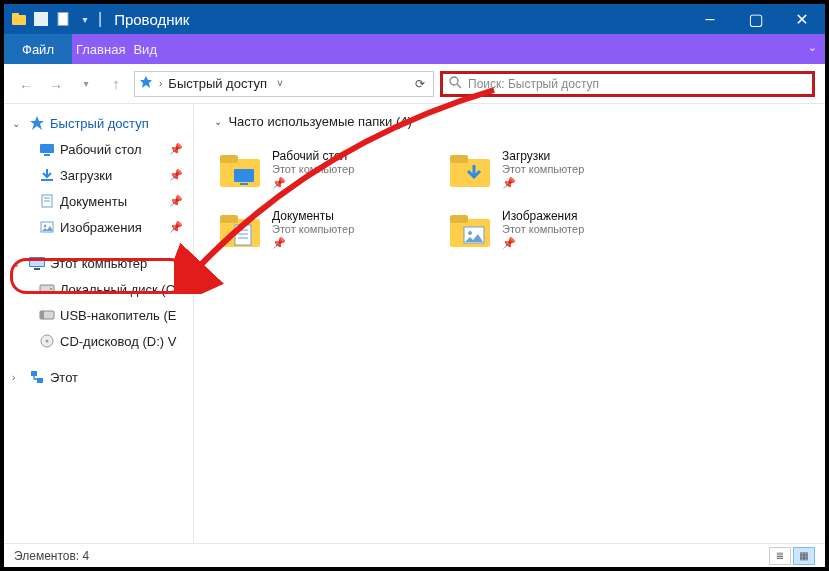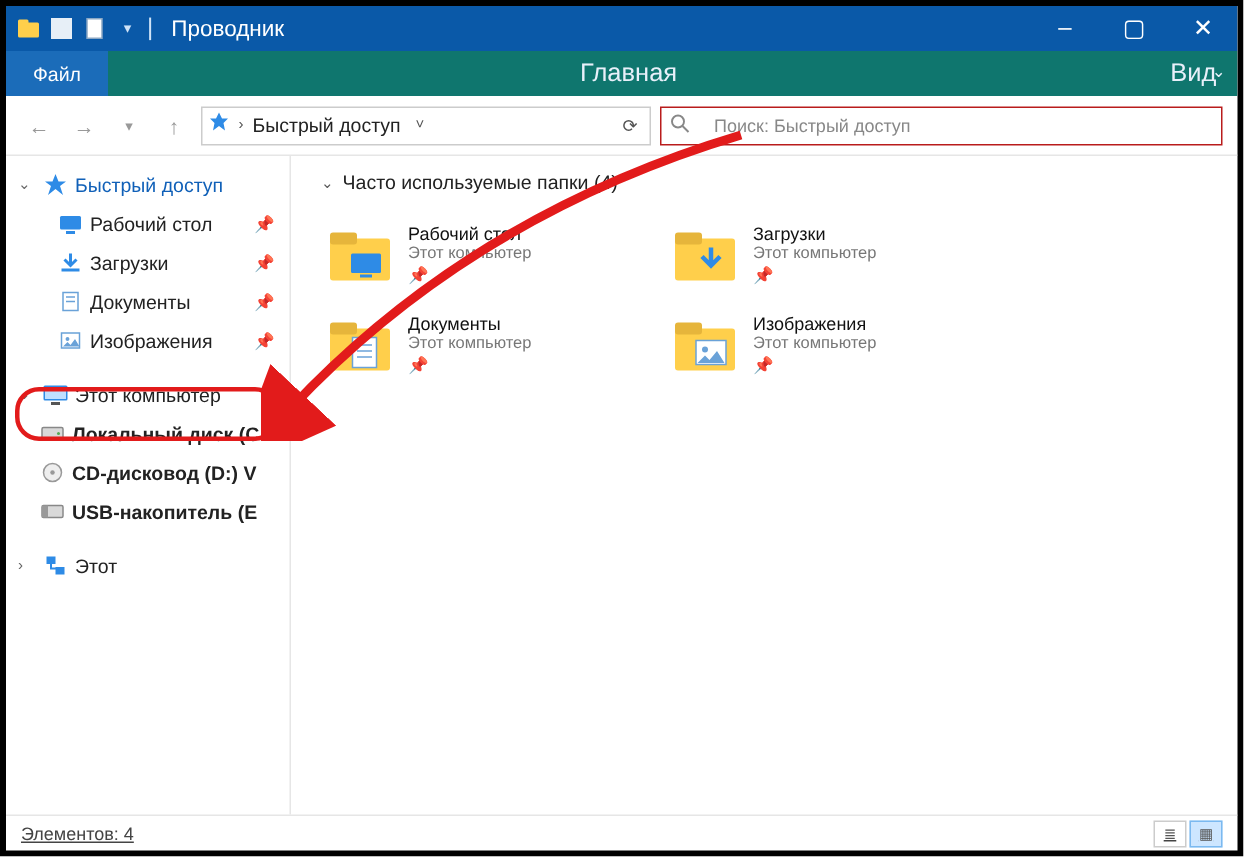--- a/index.html
+++ b/index.html
@@ -6,54 +6,54 @@
   body { margin: 0; background: #fff; }
   .frame { width: 829px; height: 571px; border: 4px solid #000; position: relative; background: #fff; overflow: hidden; }
 
   .titlebar { height: 30px; background: #0a59a8; color: #fff; display: flex; align-items: center; }
   .titlebar .left { display: flex; align-items: center; gap: 4px; padding-left: 6px; }
   .titlebar .ticon { width: 18px; height: 18px; display: flex; align-items: center; justify-content: center; }
   .titlebar .title { font-size: 15px; margin-left: 8px; }
   .titlebar .spacer { flex: 1; }
   .wbtn { width: 46px; height: 30px; display: flex; align-items: center; justify-content: center; color: #fff; }
 
-  .ribbonrow { height: 30px; background: #0f766e; color: #fff; display: flex; align-items: stretch; position: relative; justify-content: space-between; }
+  .ribbonrow { height: 30px; background: #8b5cf6; color: #fff; display: flex; align-items: stretch; position: relative; }
   .filetab { background: #1b6cb9; padding: 0 18px; display: flex; align-items: center; font-size: 13px; }
-  .rtab { padding: 0 14px; display: flex; align-items: center; font-size: 17px; color: #e8f0fa; }
+  .rtab { padding: 0 4px; display: flex; align-items: center; font-size: 13px; color: #e8f0fa; }
   .ribbonrow .exp { position: absolute; right: 8px; top: 7px; color: #e8f0fa; font-size: 11px; }
 
   .addrrow { height: 40px; display: flex; align-items: center; padding: 0 10px; gap: 6px; border-bottom: 1px solid #e6e6e6; }
   .navbtn { width: 24px; height: 24px; display: flex; align-items: center; justify-content: center; color: #999; font-size: 14px; }
   .addrbox { flex: 0 0 300px; height: 26px; border: 1px solid #ccc; display: flex; align-items: center; padding: 0 4px; gap: 6px; }
   .addrbox .refresh { margin-left: auto; color: #555; font-size: 12px; padding: 0 4px; }
   .addrbox .dd { color: #555; font-size: 10px; padding: 0 4px; }
-  .searchbox { flex: 1; height: 26px; border: 1px solid #b91c1c; display: flex; align-items: center; padding: 0 6px; gap: 16px; color: #888; font-size: 12px; }
+  .searchbox { flex: 1; height: 26px; border: 3px solid #b91c1c; display: flex; align-items: center; padding: 0 6px; gap: 6px; color: #888; font-size: 12px; }
 
   .body { display: flex; height: calc(100% - 30px - 30px - 40px - 24px); }
   .sidebar { width: 190px; border-right: 1px solid #e6e6e6; padding-top: 6px; font-size: 13px; color: #222; overflow: hidden; }
   .s-item { display: flex; align-items: center; height: 26px; padding-left: 8px; gap: 4px; white-space: nowrap; }
   .s-item.child { padding-left: 34px; }
-  .s-item.gchild { padding-left: 22px; font-weight: bold; }
+  .s-item.gchild { padding-left: 34px; }
   .s-item .chev { width: 12px; font-size: 10px; color: #666; }
   .s-item .ic { width: 18px; height: 18px; display: flex; align-items: center; justify-content: center; }
   .pin { margin-left: auto; margin-right: 10px; color: #888; font-size: 11px; }
   .s-spacer { height: 10px; }
 
   .content { flex: 1; padding: 10px 20px; }
   .section-head { display: flex; align-items: center; gap: 6px; font-size: 13px; color: #222; margin-bottom: 10px; }
   .section-head .chev { font-size: 10px; color: #555; }
   .folders { display: flex; flex-wrap: wrap; gap: 0; }
   .fitem { width: 230px; height: 60px; display: flex; align-items: center; gap: 10px; padding: 4px 4px; }
   .fitem .ficon { width: 44px; height: 44px; position: relative; }
   .fitem .txt { display: flex; flex-direction: column; font-size: 12px; }
   .fitem .txt .n { color: #111; }
   .fitem .txt .s { color: #777; font-size: 11px; }
   .fitem .smallpin { color: #777; font-size: 11px; margin-top: 2px; }
 
-  .statusbar { height: 24px; border-top: 1px solid #e6e6e6; display: flex; align-items: center; padding: 0 10px; font-size: 12px; color: #444; text-decoration: underline; }
+  .statusbar { height: 24px; border-top: 1px solid #e6e6e6; display: flex; align-items: center; padding: 0 10px; font-size: 12px; color: #444; }
   .statusbar .viewbtns { margin-left: auto; display: flex; gap: 2px; }
   .vbtn { width: 22px; height: 18px; border: 1px solid #ccc; display: flex; align-items: center; justify-content: center; font-size: 10px; color: #555; }
   .vbtn.active { background: #cde6ff; border-color: #7bb9f0; }
 
   
   .highlight { position: absolute; border: 3px solid #e21b1b; border-radius: 16px; pointer-events: none; }
   .arrowwrap { position: absolute; pointer-events: none; }
 
   
   .svg { display: block; }
@@ -204,35 +204,35 @@
         <span class="ic">
             <svg width="16" height="12">
               <rect x="1" y="2" width="14" height="8" rx="1" fill="#d9d9d9" stroke="#888"></rect>
               <circle cx="12" cy="6" r="1" fill="#5a5"></circle>
             </svg>
           </span>
         <span>Локальный диск (C</span>
       </div>
       <div class="s-item gchild">
         <span class="ic">
-            <svg width="16" height="16">
-              <circle cx="8" cy="8" r="6" fill="#eee" stroke="#999"></circle>
-              <circle cx="8" cy="8" r="1.5" fill="#999"></circle>
-            </svg>
-          </span>
-        <span>CD-дисковод (D:) V</span>
-      </div>
-      <div class="s-item gchild">
-        <span class="ic">
             <svg width="16" height="12">
               <rect x="1" y="2" width="14" height="8" rx="1" fill="#d9d9d9" stroke="#888"></rect>
               <rect x="1" y="2" width="4" height="8" fill="#999"></rect>
             </svg>
           </span>
         <span>USB-накопитель (E</span>
+      </div>
+      <div class="s-item gchild">
+        <span class="ic">
+            <svg width="16" height="16">
+              <circle cx="8" cy="8" r="6" fill="#eee" stroke="#999"></circle>
+              <circle cx="8" cy="8" r="1.5" fill="#999"></circle>
+            </svg>
+          </span>
+        <span>CD-дисковод (D:) V</span>
       </div>
 
       <div class="s-spacer"></div>
 
       <div class="s-item">
         <span class="chev">›</span>
         <span class="ic">
             <svg width="16" height="16">
               <rect x="2" y="2" width="6" height="5" fill="#2e8be6"></rect>
               <rect x="8" y="9" width="6" height="5" fill="#2e8be6"></rect>

